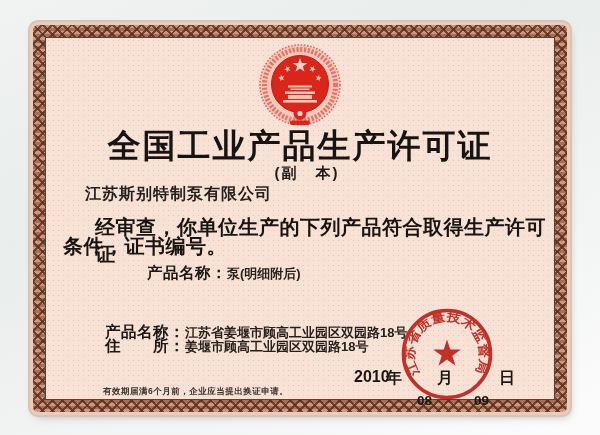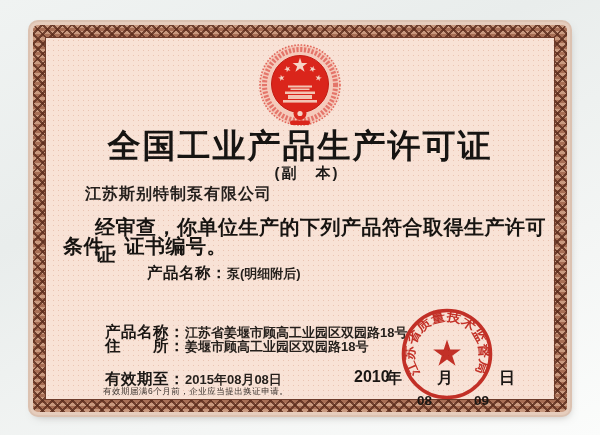--- a/index.html
+++ b/index.html
@@ -35,21 +35,21 @@
   .company{left:39px;top:146px;font-size:16px;font-weight:bold;color:#241f1c;letter-spacing:1px;}
   .stmt1{left:49px;top:176px;font-size:20px;font-weight:bold;color:#171411;letter-spacing:0.5px;}
   .stmt2{left:17px;top:195px;font-size:20px;font-weight:bold;color:#171411;letter-spacing:0.5px;}
   .frow{left:59px;height:20px;white-space:nowrap;}
   .flabel{font-size:15.5px;font-weight:bold;color:#1b1714;letter-spacing:0.5px;}
   .fvalue{font-size:13px;font-weight:bold;color:#241f1b;}
   .r1{top:225px;margin-left:42px;} .r2{top:258px;margin-top:40px;} .r3{top:284px;} .r4{top:308px;} .r5{top:331px;}
   .daterow span{position:absolute;top:0;font-weight:bold;color:#1b1714;white-space:nowrap;}
   .daterow{left:0;top:330px;width:100%;height:22px;}
   .dt-big{font-size:16px;} .dt-num{font-size:13.5px;top:2px !important;margin-top:23px;}
-  .footnote{left:57px;top:348px;font-size:8.5px;font-weight:normal;color:#3a322d;letter-spacing:0.5px;}
+  .footnote{left:57px;top:348px;font-size:8.5px;font-weight:bold;color:#3a322d;letter-spacing:0.5px;}
   .emblem{left:209px;top:6px;width:90px;height:84px;}
   .seal{left:346px;top:261px;width:110px;height:110px;mix-blend-mode:multiply;opacity:.92;z-index:5;}
 </style>
 </head>
 <body>
 
 <div class="scan">
   <div class="cert">
     <div class="paper">
 
@@ -86,23 +86,20 @@
 
       <div class="abs frow r1">
         <span class="flabel">产品名称：</span><span class="fvalue">泵(明细附后)</span>
       </div>
       <div class="abs frow r2">
         <span class="flabel">住　　所：</span><span class="fvalue">姜堰市顾高工业园区双园路18号</span>
       </div>
       <div class="abs frow r3">
         <span class="flabel">产品名称：</span><span class="fvalue">江苏省姜堰市顾高工业园区双园路18号</span>
       </div>
-      <div class="abs frow r5">
-        <span class="flabel">有效期至：</span><span class="fvalue">2015年08月08日</span>
-      </div>
 
       <div class="abs daterow">
         <span class="dt-big" style="left:308px">2010</span>
         <span class="dt-big" style="left:340px">年</span>
         <span class="dt-num" style="left:371px">08</span>
         <span class="dt-big" style="left:391px">月</span>
         <span class="dt-num" style="left:428px">09</span>
         <span class="dt-big" style="left:453px">日</span>
       </div>
 

